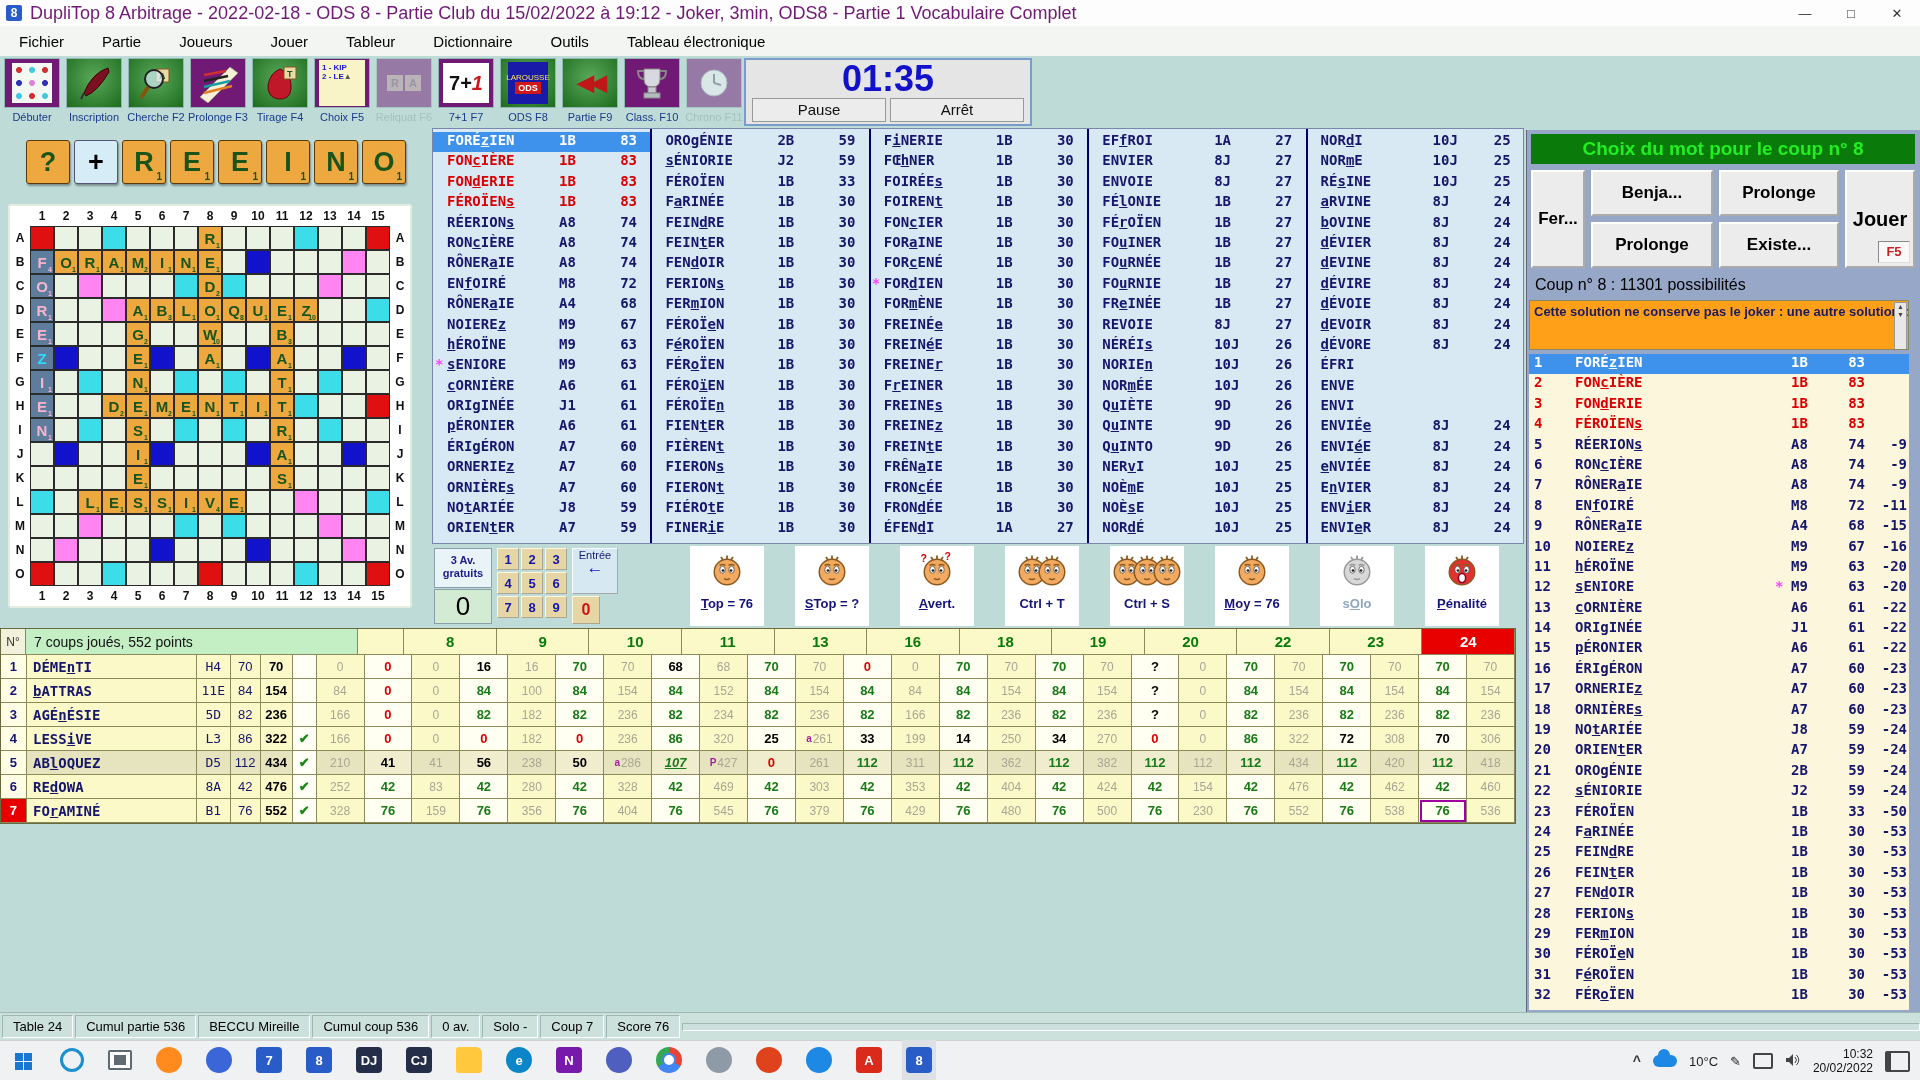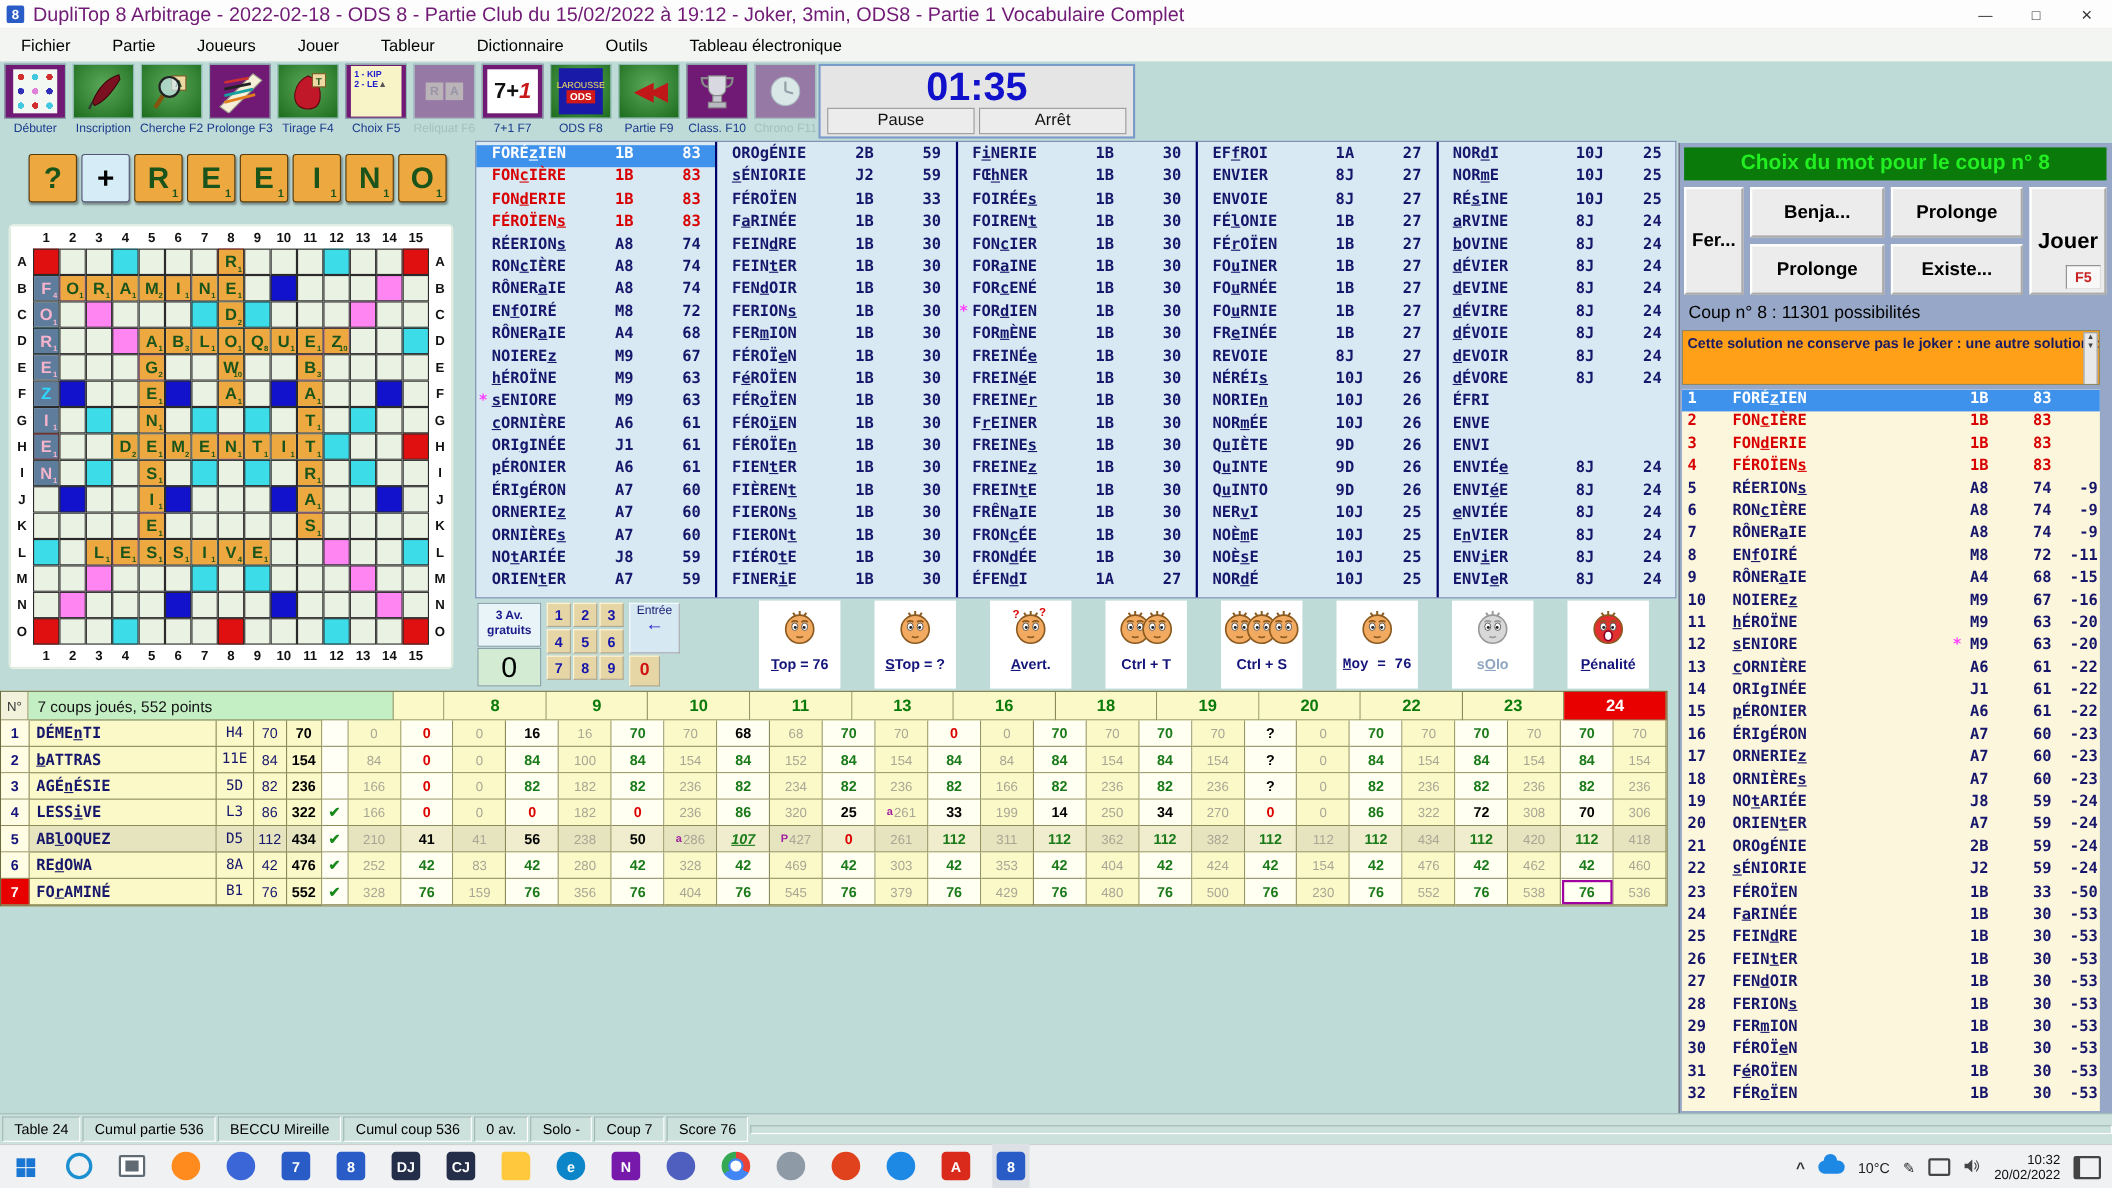--- a/index.html
+++ b/index.html
@@ -1580,21 +1580,21 @@
               <ellipse cx="9" cy="12.5" rx="1.8" ry="2.3" fill="#fff" stroke="#444" stroke-width="0.5"></ellipse>
               <ellipse cx="15" cy="12.5" rx="1.8" ry="2.3" fill="#fff" stroke="#444" stroke-width="0.5"></ellipse>
               <circle cx="9.3" cy="13" r="0.9" fill="#222"></circle>
               <circle cx="14.7" cy="13" r="0.9" fill="#222"></circle>
               <path d="M7 9.6 Q9 8.4 11 9.6 M13 9.6 Q15 8.4 17 9.6" stroke="#8A5A20" fill="none"></path>
               <path d="M10 18.4 Q12 19.6 14 18.4" stroke="#8A5A20" fill="none"></path>
             </svg></span>
         </div>
         <div class="albl"><span>C</span><span>t</span><span>r</span><span>l</span><span> </span><span>+</span><span> </span><span>S</span></div>
       </div>
-      <div class="act abs" style="left: 1215px; font-family: Liberation Mono, monospace;">
+      <div class="act abs" style="left: 1215px;">
         <div class="faces">
           <span><svg width="36" height="36" viewBox="0 0 24 24">
               <path d="M8 4 L9.5 6.2 M12 3 L12 5.6 M16 4 L14.5 6.2" stroke="#8A5A20" stroke-width="1.2" fill="none"></path>
               <circle cx="12" cy="14" r="8.5" fill="#F2AA60" stroke="#8A5A20"></circle>
               <ellipse cx="9" cy="12.5" rx="1.8" ry="2.3" fill="#fff" stroke="#444" stroke-width="0.5"></ellipse>
               <ellipse cx="15" cy="12.5" rx="1.8" ry="2.3" fill="#fff" stroke="#444" stroke-width="0.5"></ellipse>
               <circle cx="9.3" cy="13" r="0.9" fill="#222"></circle>
               <circle cx="14.7" cy="13" r="0.9" fill="#222"></circle>
               <path d="M7 9.6 Q9 8.4 11 9.6 M13 9.6 Q15 8.4 17 9.6" stroke="#8A5A20" fill="none"></path>
               <path d="M10 18.4 Q12 19.6 14 18.4" stroke="#8A5A20" fill="none"></path>

